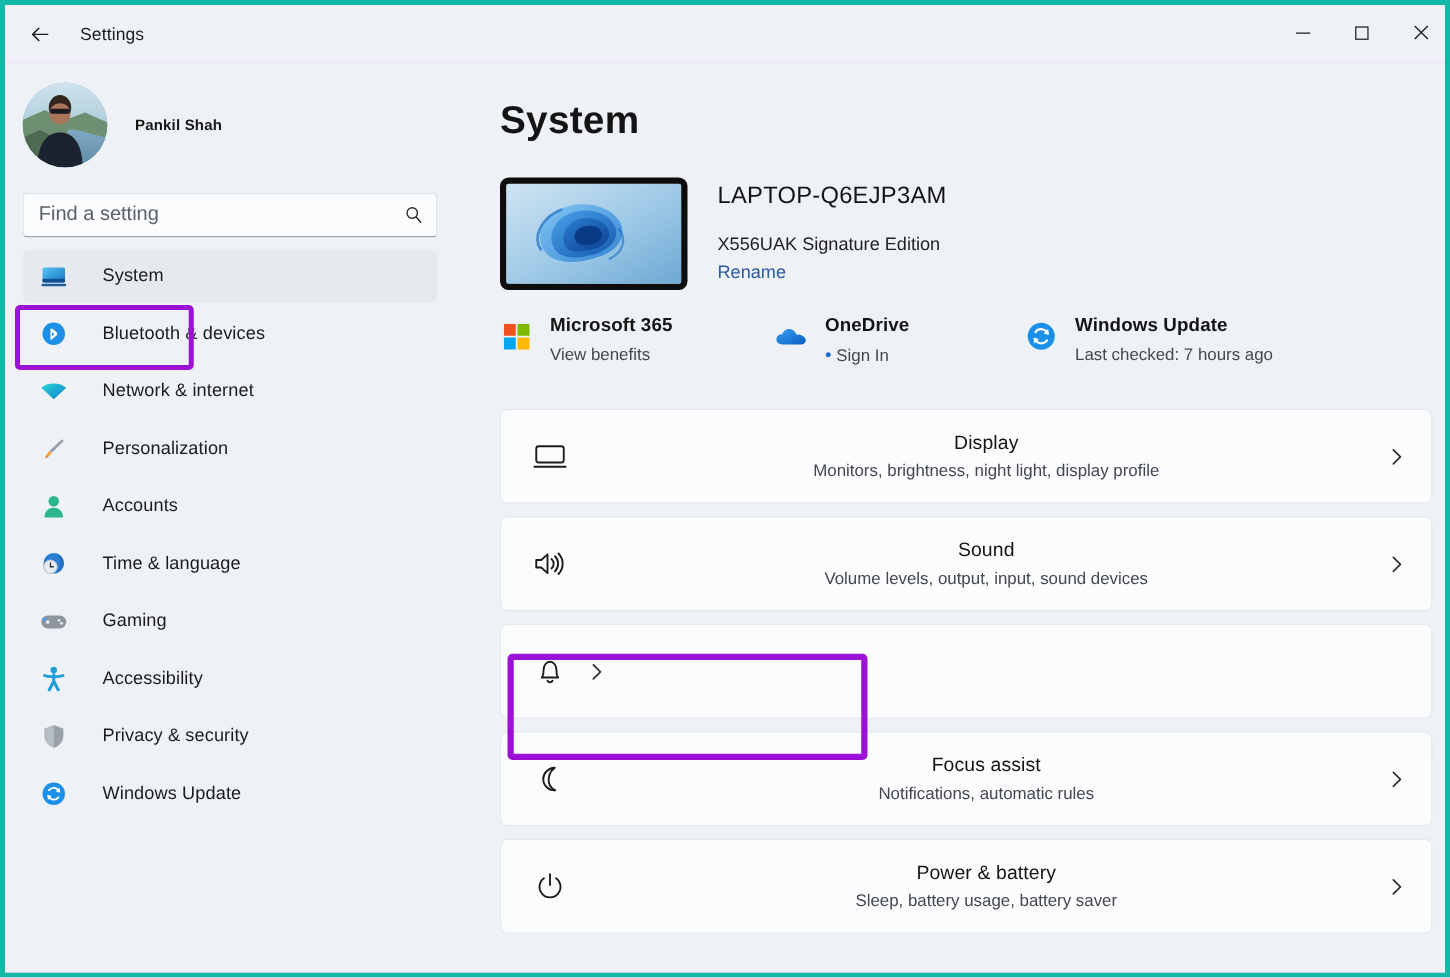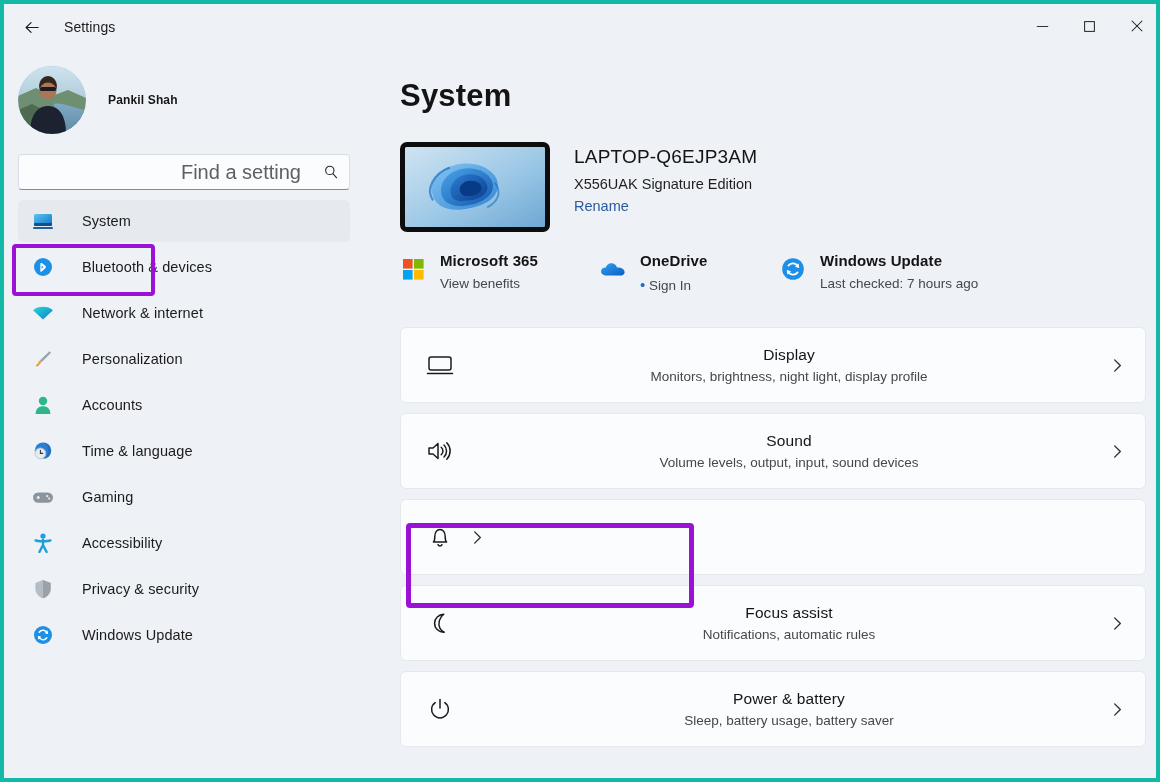--- a/index.html
+++ b/index.html
@@ -99,24 +99,23 @@
     border-radius: 4px;
     display: flex;
     align-items: center;
   }
   .searchbox input {
     flex: 1;
     border: none;
     outline: none;
     background: transparent;
     font-family: "Liberation Sans", sans-serif;
-    font-size: 20px;
+    font-size: 16px;
     color: #1b1b1b;
     padding: 0 12px;
-    text-align: right;
   }
   .searchbox input::placeholder { color: #5c6066; }
   .search-icon {
     width: 36px; height: 100%;
     display: flex; align-items: center; justify-content: center;
     color: #2a2a2a;
   }
   .search-icon svg { width: 16px; height: 16px; }
 
   .navlist { margin-top: 10px; }
@@ -188,32 +187,33 @@
   .device-thumb svg { display:block; width: 100%; height: 100%; }
   .device-info { margin-left: 24px; padding-top: 4px; }
   .device-name {
     font-size: 19px;
     color: #141414;
     letter-spacing: .2px;
   }
   .device-model {
     font-size: 14.5px;
     color: #1f1f1f;
-    margin-top: 8px;
+    margin-top: 20px;
   }
   .device-rename {
     font-size: 14.5px;
     color: #2b5b9e;
     margin-top: 6px;
   }
 
   .quick-row {
     display: flex;
     margin: 20px 0 0 36px;
     align-items: flex-start;
+    gap: 20px;
   }
   .quick {
     display: flex;
     align-items: flex-start;
   }
   .quick .qicon {
     width: 26px; height: 26px;
     display: flex; align-items: center; justify-content: center;
     flex-shrink: 0;
     margin-top: 4px;

